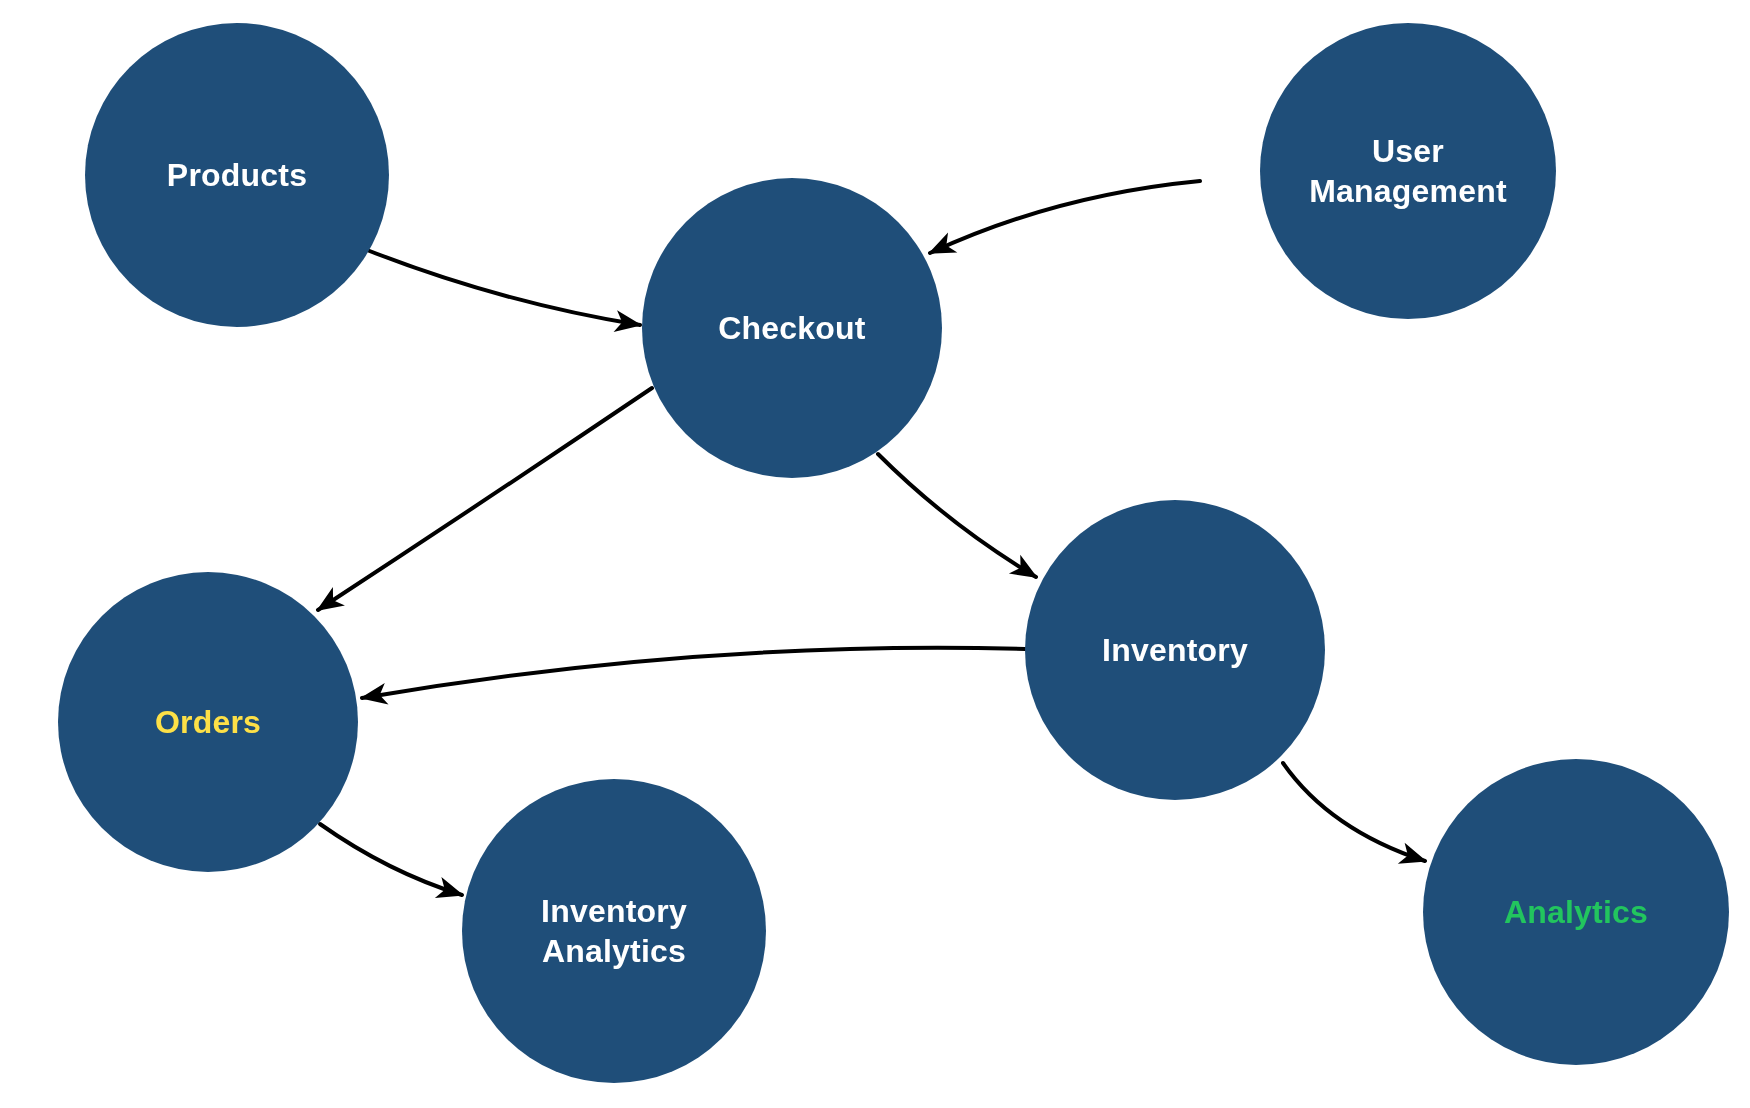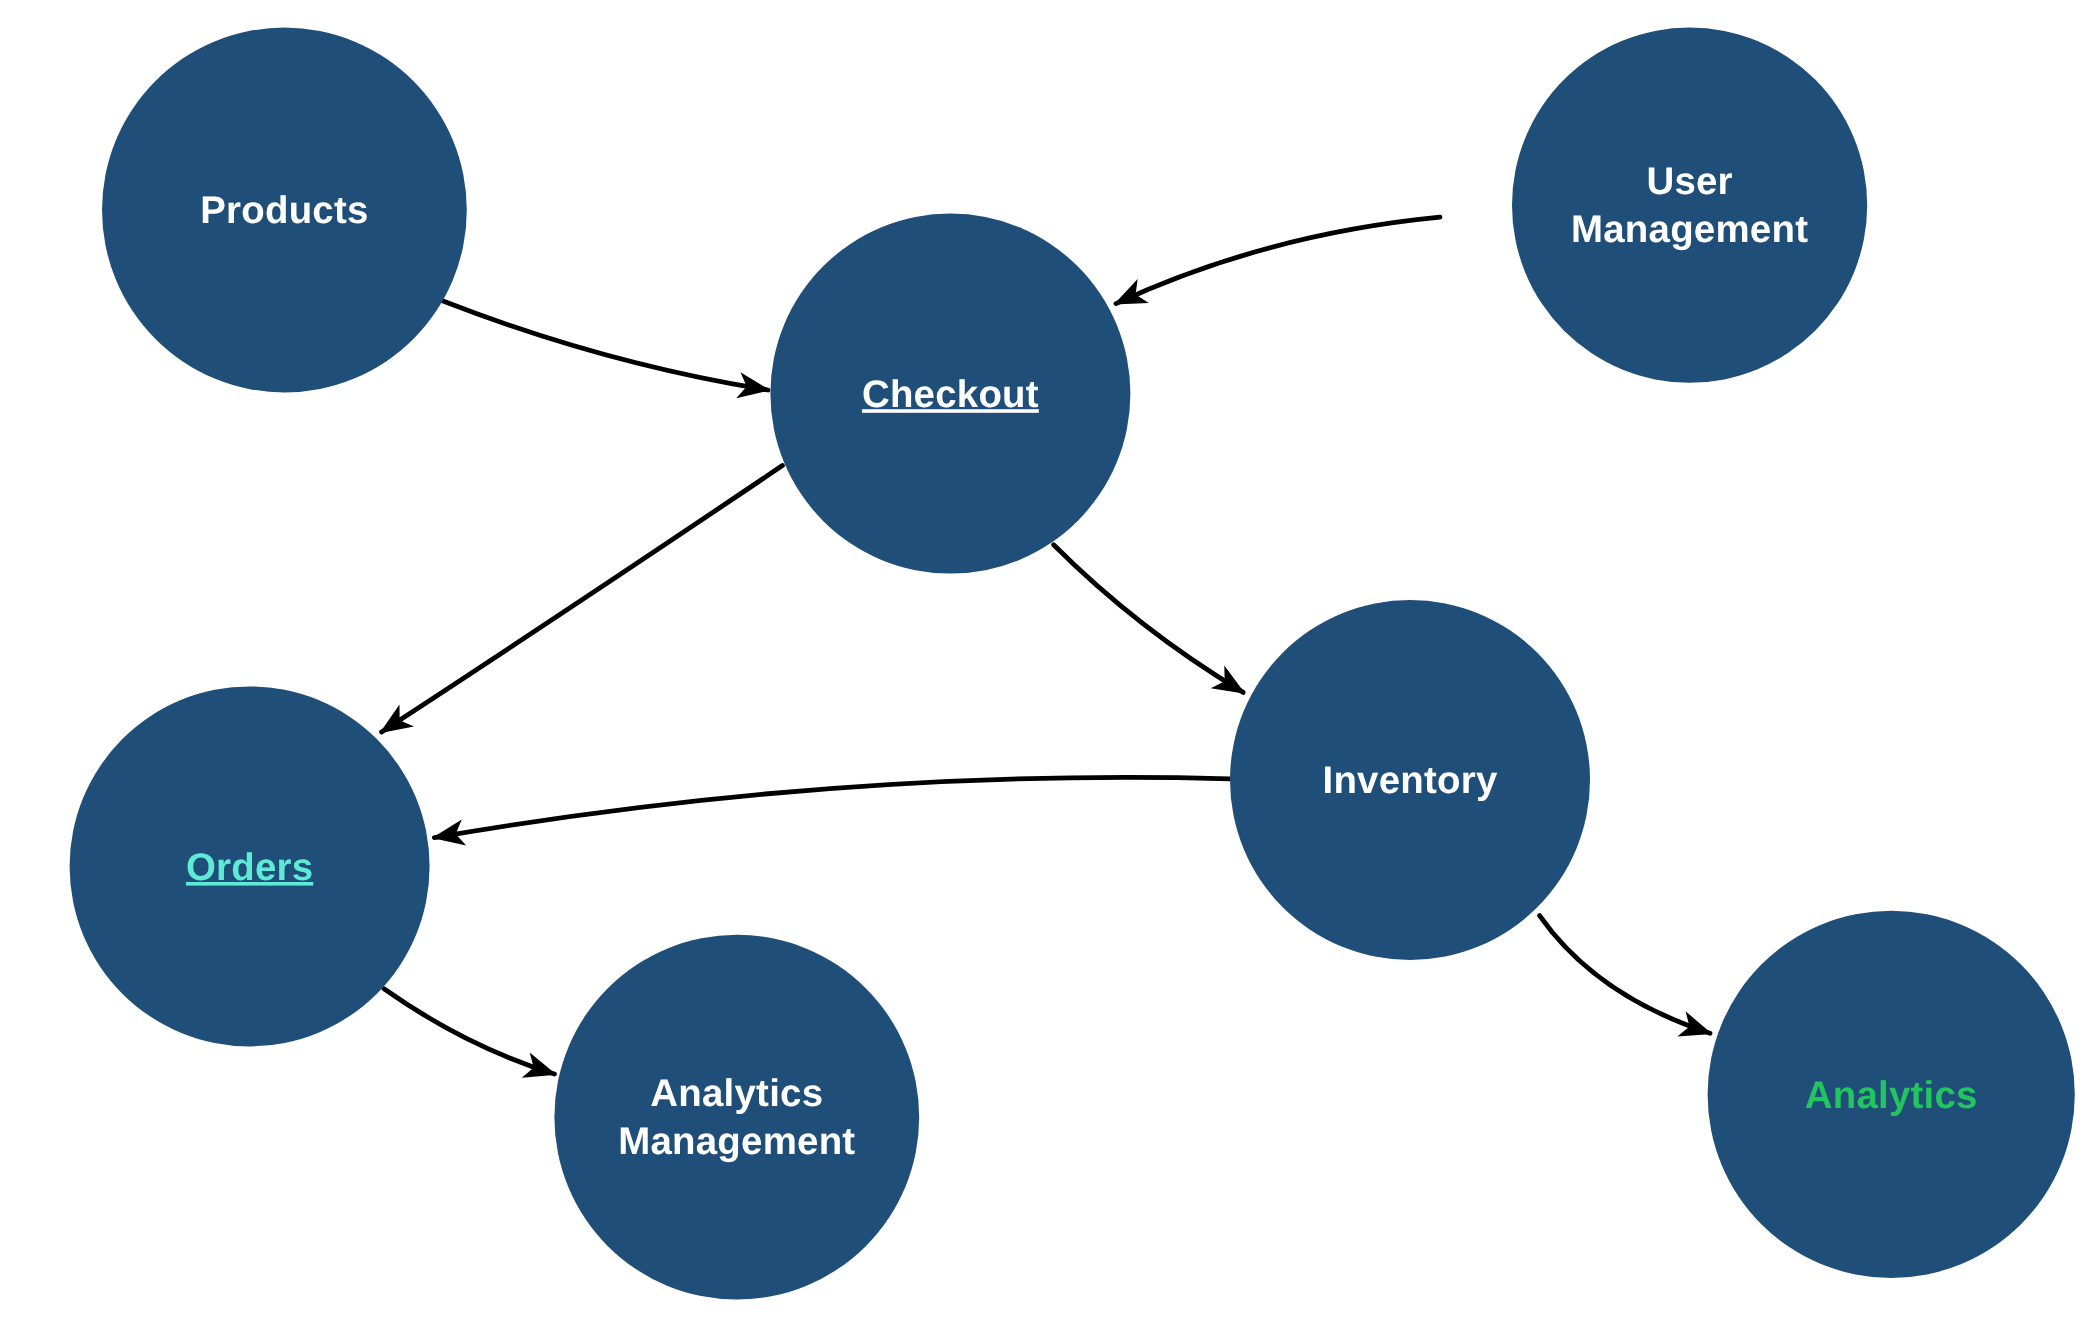--- a/index.html
+++ b/index.html
@@ -59,28 +59,28 @@
       <path class="edge" d="M 1283 763 Q 1330 830 1425 861" stroke="#000000" stroke-width="4" marker-end="url(#arrowhead)"></path>
     </svg>
   <div id="node-layer">
       <div class="node" style="left: 85px; top: 23px; width: 304px; height: 304px; background: rgb(31, 78, 121);">
         <span class="node-label" style="color: rgb(255, 255, 255); width: 220px;">Products</span>
       </div>
       <div class="node" style="left: 1260px; top: 23px; width: 296px; height: 296px; background: rgb(31, 78, 121);">
         <span class="node-label" style="color: rgb(255, 255, 255); width: 215px;">User Management</span>
       </div>
       <div class="node" style="left: 642px; top: 178px; width: 300px; height: 300px; background: rgb(31, 78, 121);">
-        <span class="node-label" style="color: rgb(255, 255, 255); width: 218px; text-decoration: underline;">Checkout</span>
+        <span class="node-label" style="color: rgb(255, 255, 255); width: 218px;">Checkout</span>
       </div>
       <div class="node" style="left: 58px; top: 572px; width: 300px; height: 300px; background: rgb(31, 78, 121);">
-        <span class="node-label" style="color: #5eead4; width: 218px; text-decoration: underline;">Orders</span>
+        <span class="node-label" style="color: #fde047; width: 218px;">Orders</span>
       </div>
       <div class="node" style="left: 1025px; top: 500px; width: 300px; height: 300px; background: rgb(31, 78, 121);">
         <span class="node-label" style="color: rgb(255, 255, 255); width: 218px;">Inventory</span>
       </div>
       <div class="node" style="left: 462px; top: 779px; width: 304px; height: 304px; background: rgb(31, 78, 121);">
-        <span class="node-label" style="color: rgb(255, 255, 255); width: 220px;">Analytics Management</span>
+        <span class="node-label" style="color: rgb(255, 255, 255); width: 220px;">Inventory Analytics</span>
       </div>
       <div class="node" style="left: 1423px; top: 759px; width: 306px; height: 306px; background: rgb(31, 78, 121);">
         <span class="node-label" style="color: #22c55e; width: 222px;">Analytics</span>
       </div>
     </div>
 </div>
 
 </body></html>

